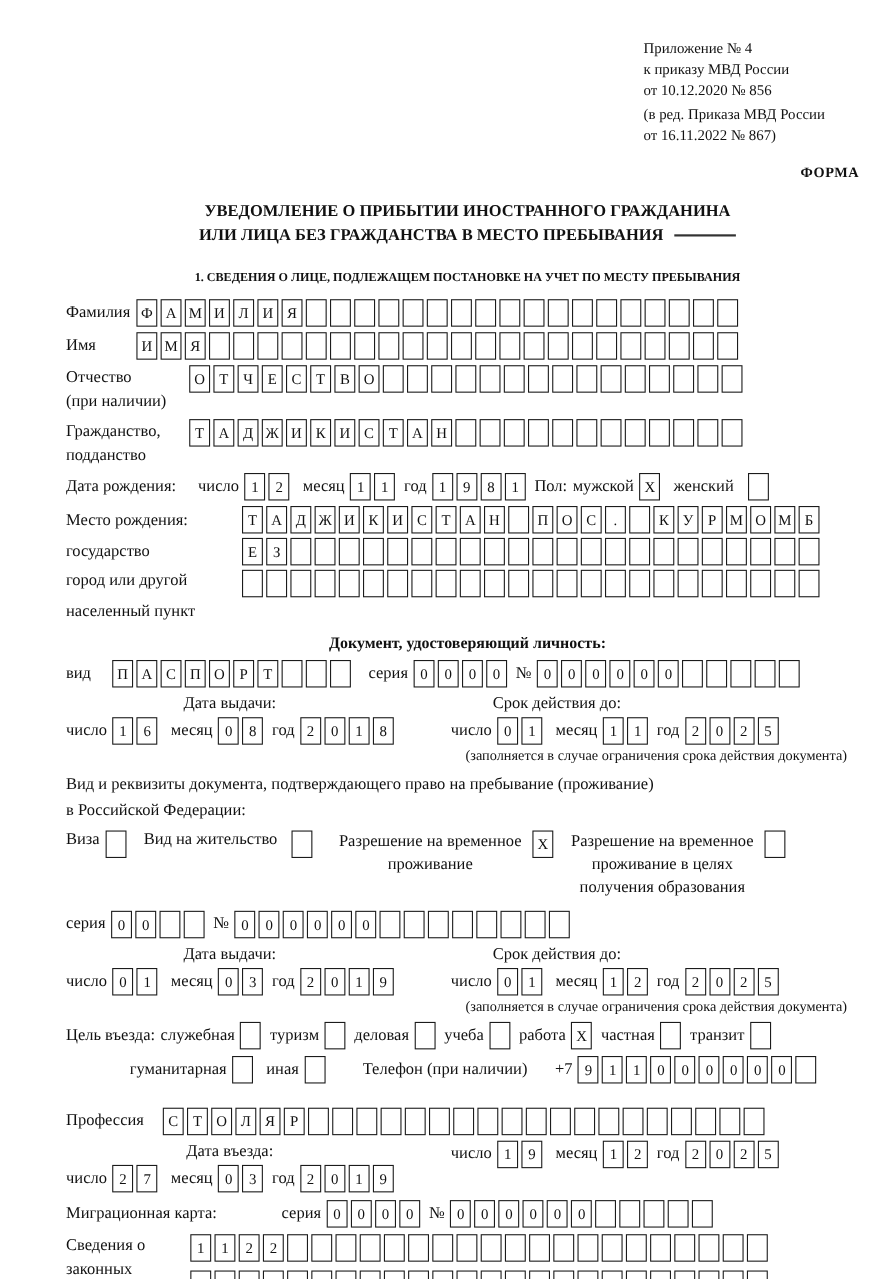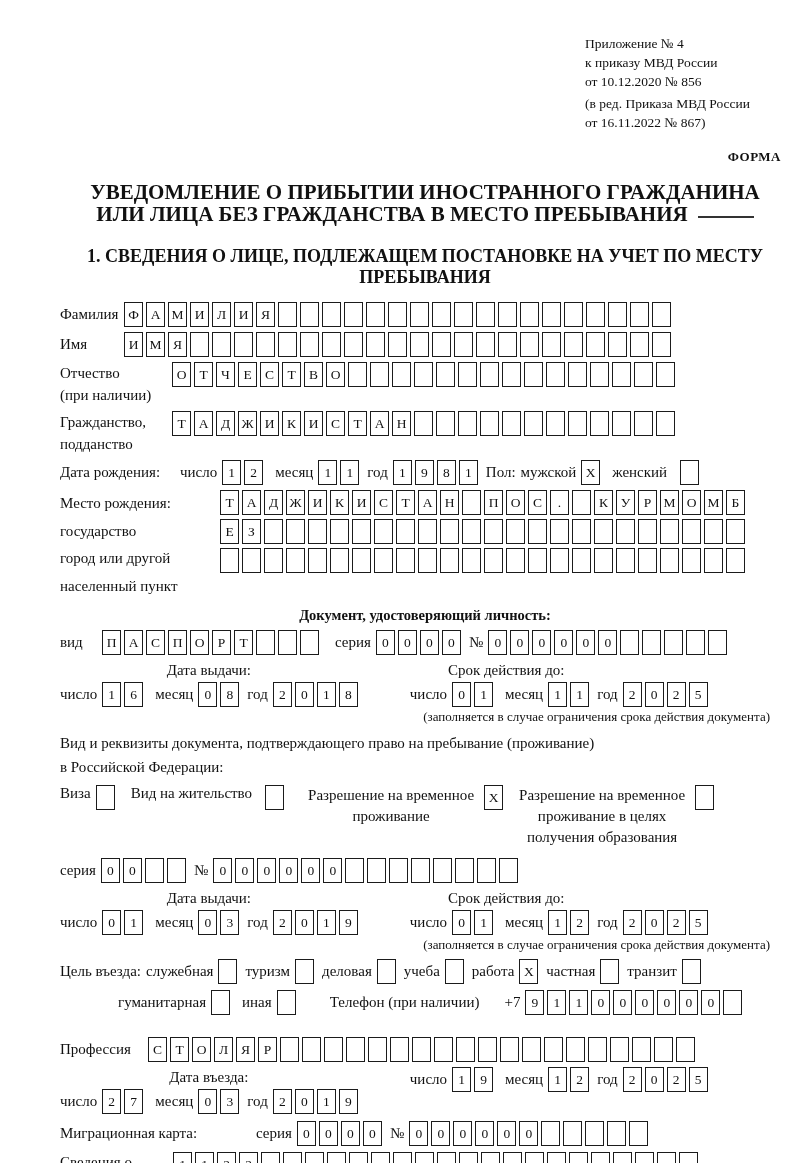--- a/index.html
+++ b/index.html
@@ -9,24 +9,24 @@
     font-family:"Liberation Serif","DejaVu Serif",serif;
     color:#111; font-size:15px; position:relative;
   }
   .page { padding:34px 10px 0 60px; width:800px; }
 
   
   .appendix { margin-left:auto; width:205px; font-size:13.5px; line-height:19px; }
   .appendix .ed { margin-top:3px; }
   .forma { text-align:right; font-weight:bold; font-size:13px; margin:17px 9px 0 0; letter-spacing:0.5px; }
 
-  .title { text-align:center; font-weight:bold; font-size:21px; line-height:22px; margin-top:16px; }
+  .title { text-align:center; font-weight:bold; font-size:15px; line-height:22px; margin-top:16px; }
   .uline { display:inline-block; width:56px; border-bottom:2px solid #333; margin-left:10px; transform:translateY(-3px); }
 
-  .sec { text-align:center; font-weight:bold; font-size:18px; margin-top:21px; margin-bottom:14px; }
+  .sec { text-align:center; font-weight:bold; font-size:11px; margin-top:21px; margin-bottom:14px; }
 
   
   .row { display:flex; align-items:center; margin-bottom:5px; }
   .row.top { align-items:flex-start; }
   .lab { flex:none; }
   .lbl { flex:none; margin-right:5px; } .ml8 { margin-left:8px; } .ml12 { margin-left:12px; }
   .w64 { width:64px; } .w112 { width:112px; } .w120 { width:120px; } .w86 { width:88px; }
   .stack { display:flex; flex-direction:column; line-height:22px; flex:none; }
 
   .cells { display:flex; gap:3px; flex:none; }

